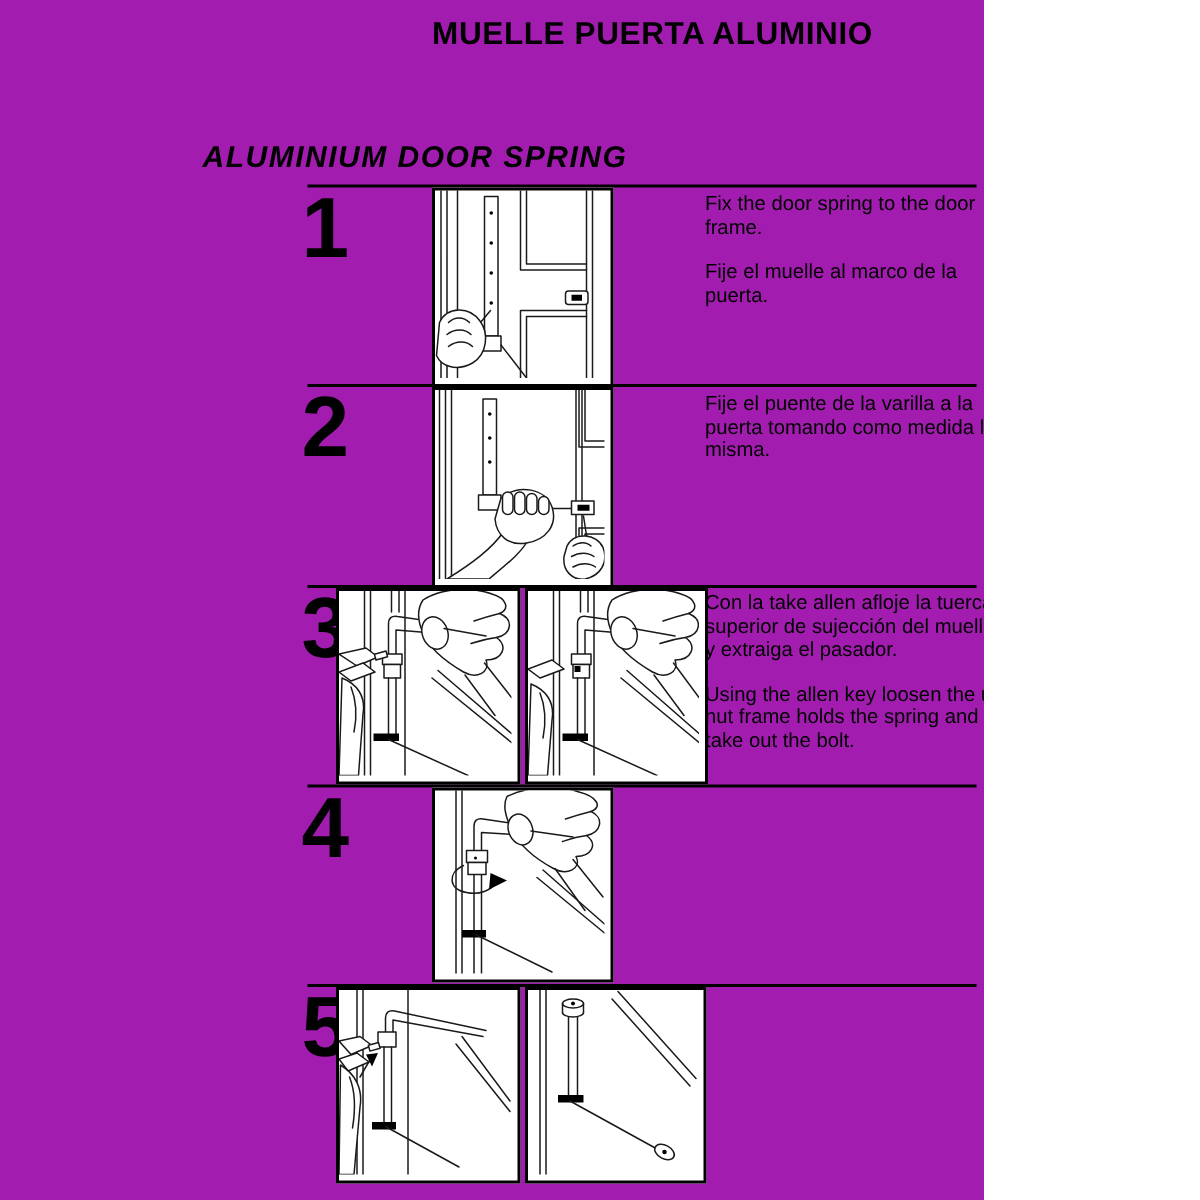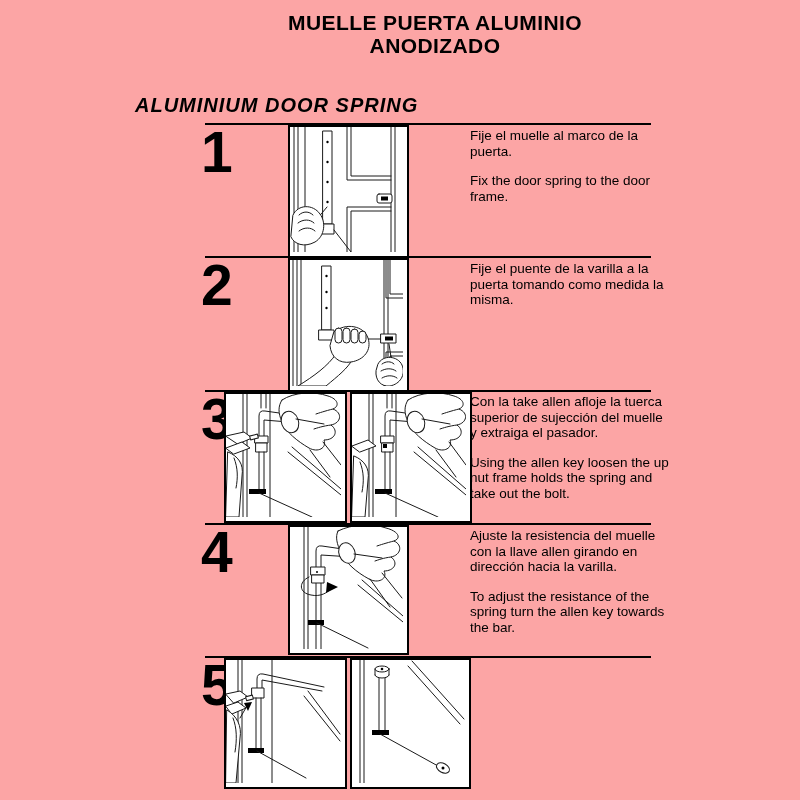--- a/index.html
+++ b/index.html
@@ -1,17 +1,17 @@
 <!DOCTYPE html>
 <html><head>
 <meta charset="utf-8">
 <style>
   html,body { margin:0; padding:0; background:#fff; }
   .page {
-    position:relative; width:800px; height:800px; background:#fca5a5;
+    position:relative; width:656px; height:800px; background:#a21caf;
     font-family:"Liberation Sans", sans-serif; color:#000; overflow:hidden;
   }
   .titles { position:absolute; left:135px; top:11px; width:600px; text-align:center; }
   .title-line { font-size:21px; font-weight:bold; line-height:23px; letter-spacing:.4px; }
   .subtitle { position:absolute; left:135px; top:70px; width:600px; text-align:left;
     font-size:20px; font-weight:bold; font-style:italic; letter-spacing:1px;margin-top:24px; }
   .sep { position:absolute; left:205px; width:446px; height:2px; background:#000; }
   .num { position:absolute; left:201px; font-size:57px; font-weight:bold; line-height:54px; }
   .box { position:absolute; border:2px solid #000; background:#fff; box-sizing:content-box; }
   .box svg { display:block; }
@@ -24,21 +24,20 @@
   svg .fw { fill:#ffffff; }
   svg .fb { fill:#000000; stroke:none; }
 </style>
 </head>
 <body>
 
 <div class="page">
 
   <div class="titles">
     <div class="title-line">MUELLE PUERTA ALUMINIO</div>
-    <div class="title-line">ANODIZADO</div>
   </div>
   <div class="subtitle">ALUMINIUM DOOR SPRING</div>
 
   <div class="sep" style="top:123px"></div>
   <div class="num" style="top:125px">1</div>
   <div class="box" style="left:288px;top:125px;width:117px;height:129px">
     <svg width="113" height="125" viewBox="0 0 113 125">
       <path d="M4,0V125 M8,0V125 M15,0V125"></path>
       <path d="M101,0V125 M105,0V125"></path>
       <path d="M57,0V53H101 M61,0V49H101"></path>
@@ -52,22 +51,22 @@
       <rect class="fw" x="87" y="67" width="15" height="9" rx="2"></rect>
       <rect class="fb" x="91" y="69.5" width="7" height="4"></rect>
       <line x1="44" y1="103" x2="61" y2="125" stroke-width="2"></line>
       <line x1="37" y1="80" x2="27" y2="92" stroke-width="2.5"></line>
       <line x1="27" y1="92" x2="19" y2="102" stroke-width="5"></line>
       <path class="fw" d="M3,88C8,77 23,77 30,87C36,95 35,109 25,115C14,121 4,117 1,110Z"></path>
       <path d="M9,88C13,84 19,84 23,88 M8,96C13,92 20,92 24,96 M9,104C14,100 21,100 25,104"></path>
     </svg>
   </div>
   <div class="txt" style="top:128px">
+    <p>Fix the door spring to the door frame.</p>
     <p>Fije el muelle al marco de la puerta.</p>
-    <p>Fix the door spring to the door frame.</p>
   </div>
 
   <div class="sep" style="top:256px"></div>
   <div class="num" style="top:258px">2</div>
   <div class="box" style="left:288px;top:258px;width:117px;height:130px">
     <svg width="113" height="126" viewBox="0 0 113 126">
       <path d="M3,0V126 M7,0V126 M11,0V126"></path>
       <path d="M94,0V126 M98,0V126"></path>
       <path d="M96,0V38H113 M100,0V34H113"></path>
       <path d="M96,126V92H113 M100,126V96H113"></path>
@@ -163,24 +162,20 @@
       <path class="fw" d="M48,4C62,-3 82,-4 96,1C108,4 112,11 104,14C113,18 111,28 101,30C109,36 104,44 94,44C98,52 88,57 79,52C66,45 56,36 51,26C47,17 45,10 48,4Z"></path>
       <ellipse class="fw" cx="57" cy="26" rx="8" ry="10.5" transform="rotate(-20 57 26)"></ellipse>
       <path d="M104,14C96,16 90,18 87,19 M101,30C93,31 88,33 85,34"></path>
       <line x1="64" y1="27" x2="92" y2="31" stroke-width="2"></line>
       <path d="M92,46L112,71 M80,52L100,80"></path>
       <path d="M26,96V122 M31,96V122"></path>
       <rect class="fb" x="18" y="93" width="16" height="5"></rect>
       <line x1="27" y1="96" x2="78" y2="121" stroke-width="5"></line>
     </svg>
   </div>
-  <div class="txt" style="top:528px">
-    <p>Ajuste la resistencia del muelle con la llave allen girando en dirección hacia la varilla.</p>
-    <p>To adjust the resistance of the spring turn the allen key towards the bar.</p>
-  </div>
 
   <div class="sep" style="top:656px"></div>
   <div class="num" style="top:658px">5</div>
   <div class="box" style="left:224px;top:658px;width:119px;height:127px">
     <svg width="115" height="123" viewBox="0 0 115 123">
       <path d="M12,0V123 M16,0V123 M46,0V123"></path>
       <path d="M78,36L114,81 M82,31L114,74"></path>
       <path d="M31,28V19Q31,13 37,14L98,27 M36,28V20L96,31"></path>
       <rect class="fw" x="26" y="28" width="12" height="10"></rect>
       <path d="M30,38V88 M35,38V88"></path>

